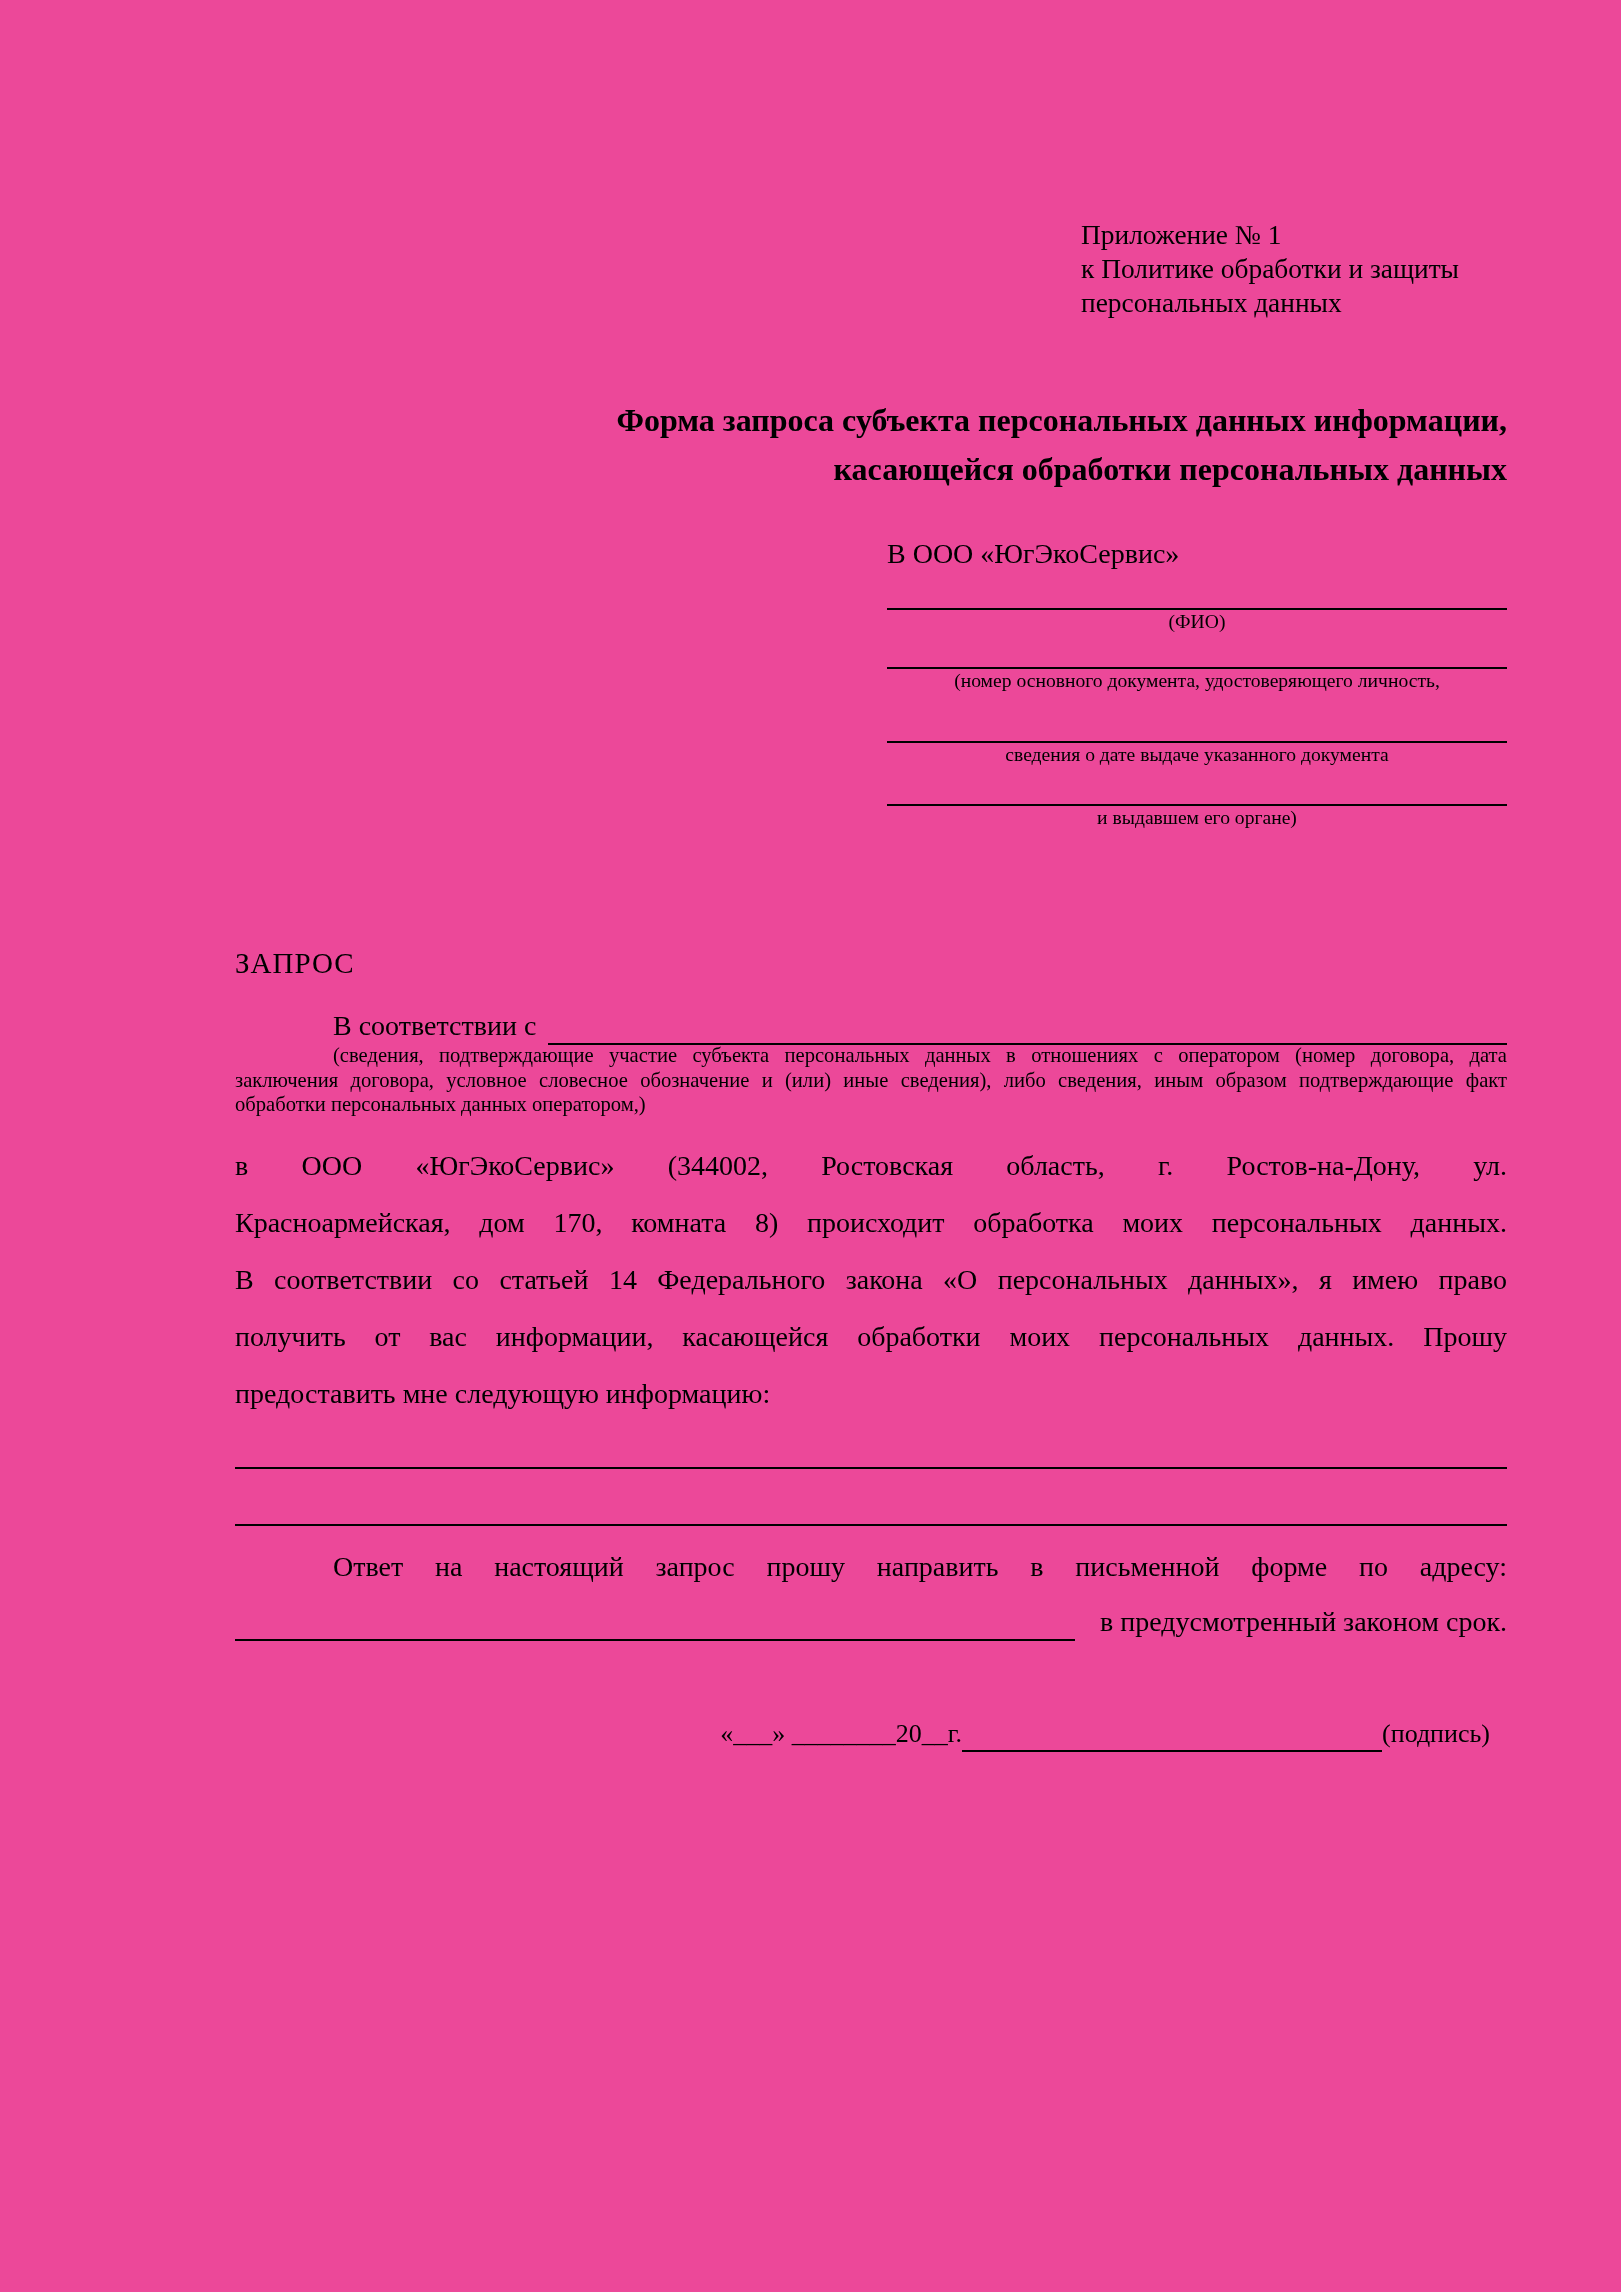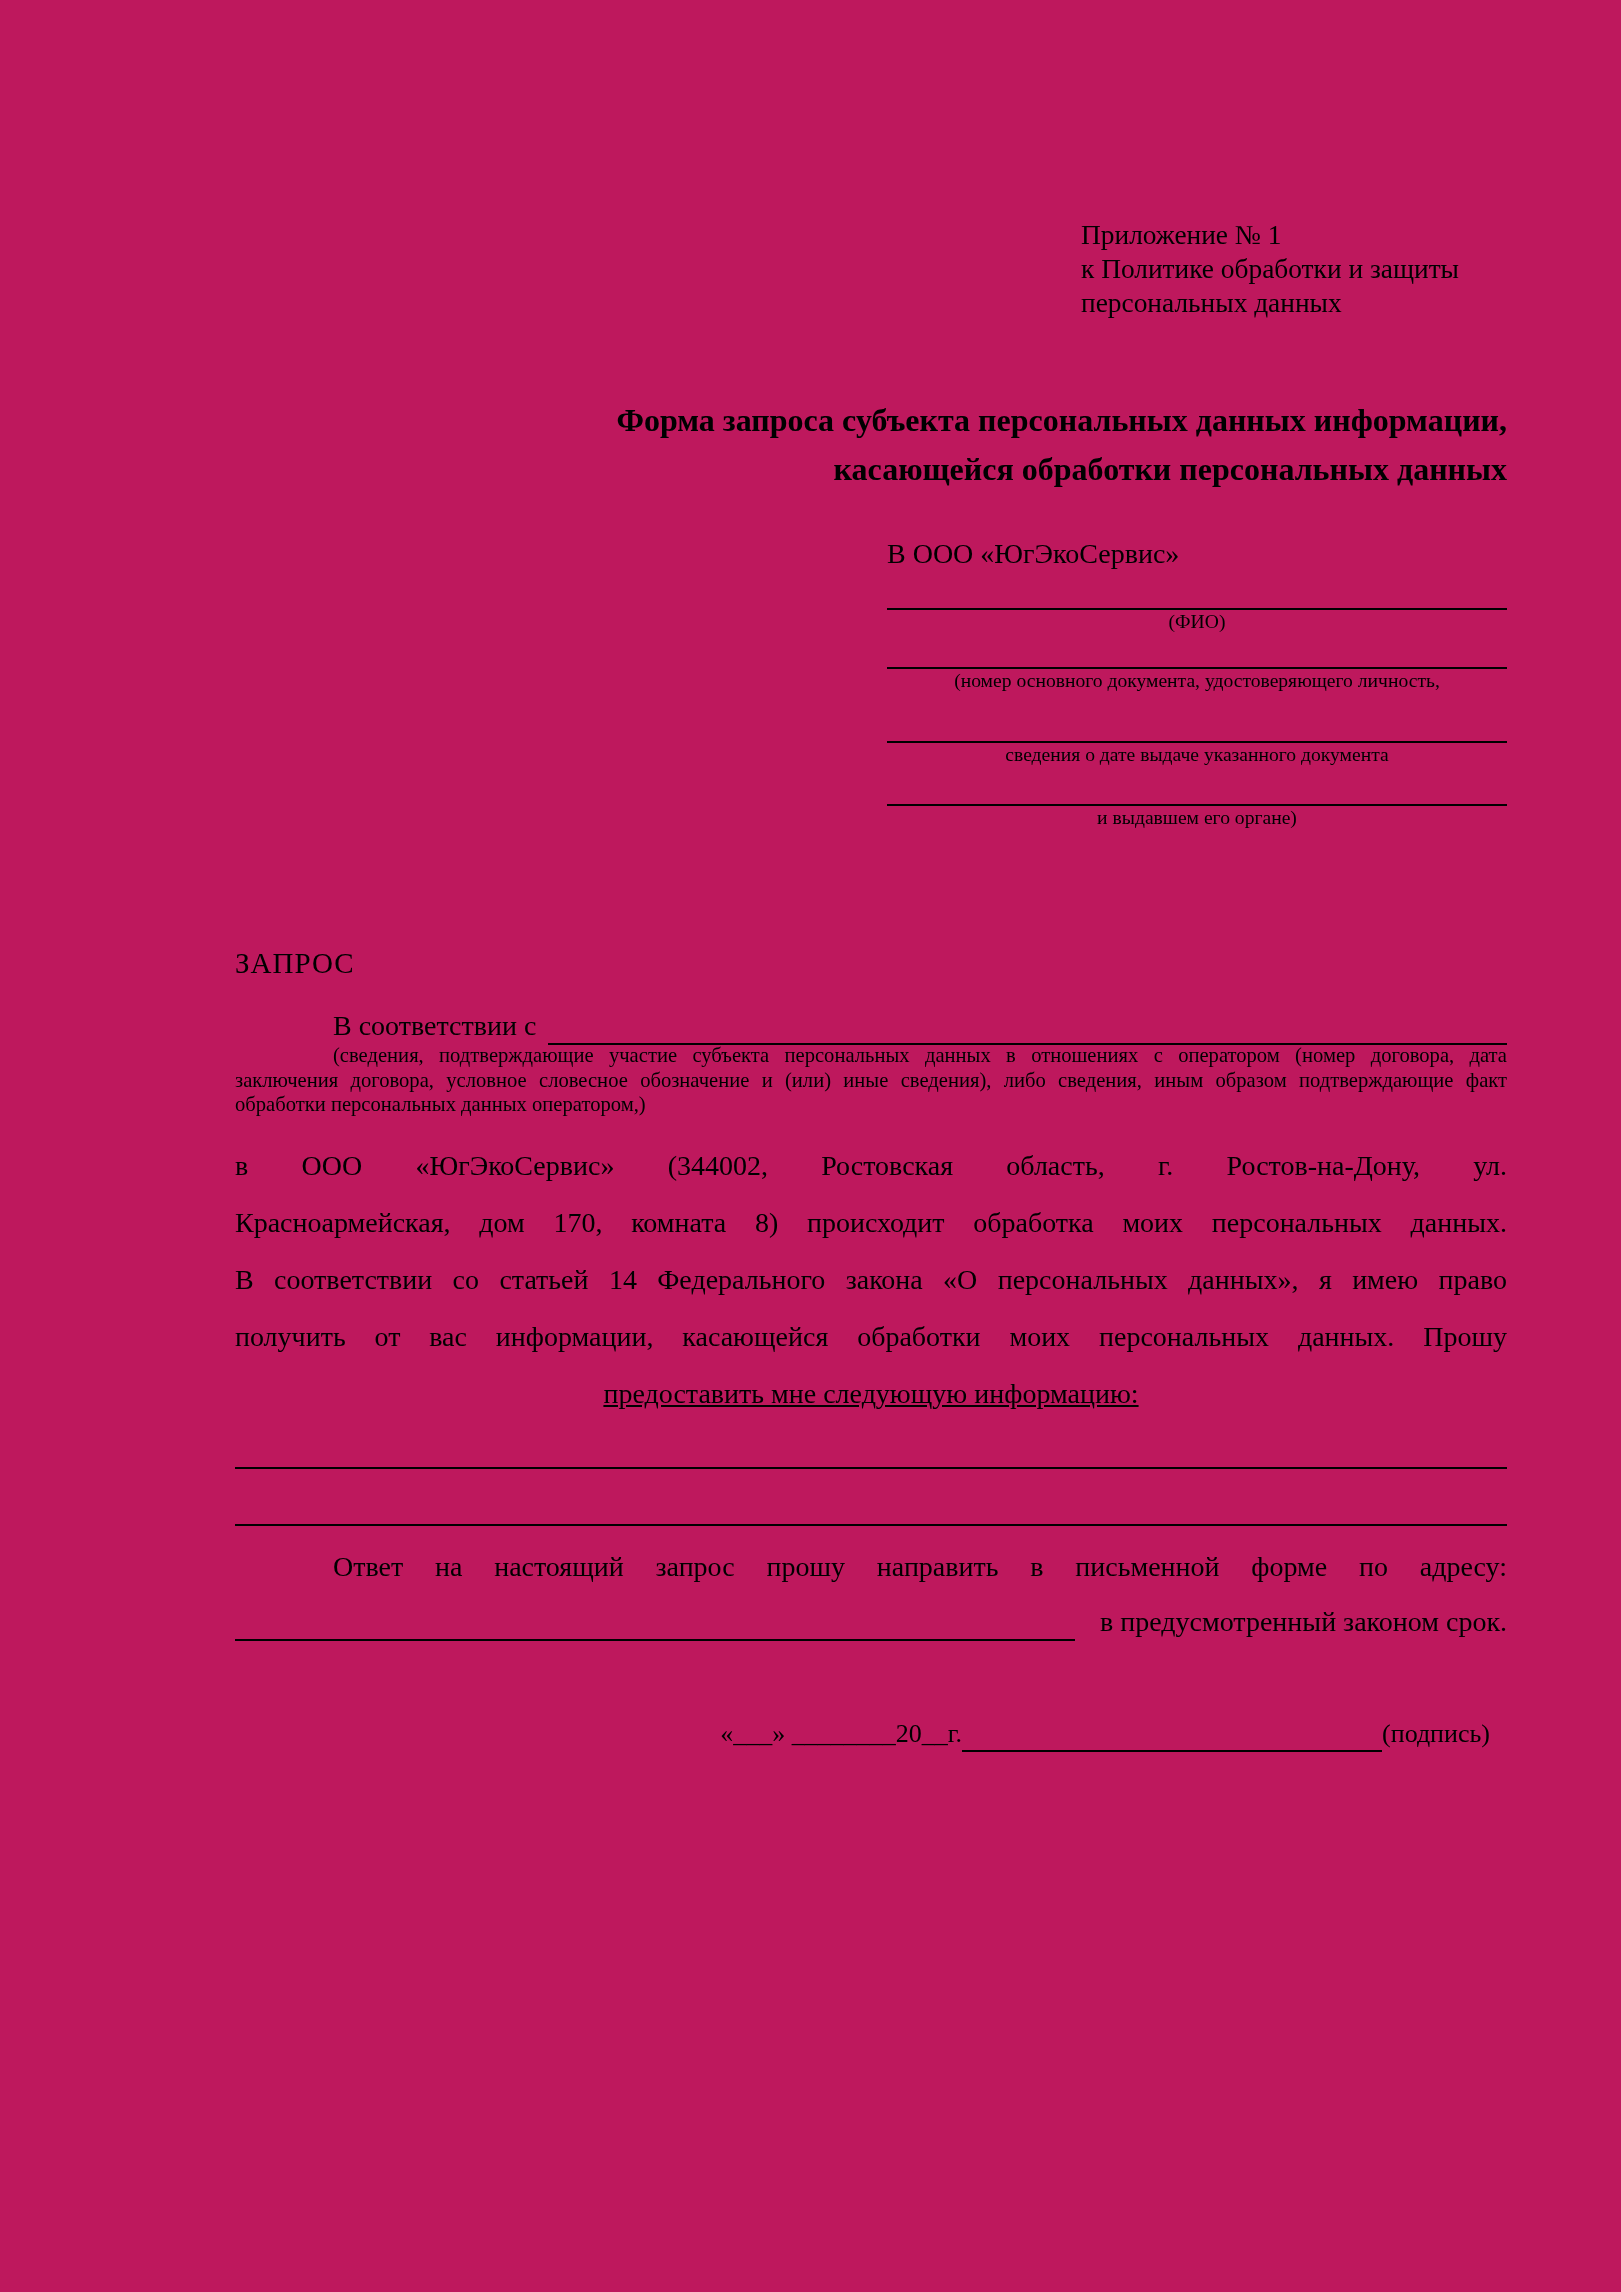--- a/index.html
+++ b/index.html
@@ -2,21 +2,21 @@
 <html><head>
 <meta charset="utf-8">
 <style>
   * { box-sizing: border-box; margin: 0; padding: 0; }
   html, body { background: #888; }
   .page {
     position: relative;
     width: 1621px;
     height: 2293px;
     margin: 0 auto;
-    background: #be185d;
+    background: #ec4899;
     color: #000000;
     font-family: "Liberation Serif", "DejaVu Serif", serif;
     overflow: hidden;
   }
   .abs { position: absolute; }
 
   
   .annex {
     left: 1081px; top: 218px; width: 451px;
     font-size: 27.4px; line-height: 34px;
@@ -67,21 +67,21 @@
   .sp-just { text-align: justify; text-align-last: justify; }
   .sp-first { margin-left: 98px; }
   .sp-last { text-align: left; }
 
   
   .body-par {
     left: 235px; top: 1137px; width: 1272px;
     font-size: 28px; line-height: 57px;
   }
   .b-just { text-align: justify; text-align-last: justify; }
-  .b-last { text-align: center; text-decoration: underline; }
+  .b-last { text-align: left; }
 
   
   .rule { left: 235px; width: 1272px; height: 0; border-top: 2.9px solid #000; }
   .rule1 { top: 1467px; }
   .rule2 { top: 1524px; }
 
   
   .resp1 {
     left: 235px; top: 1547px; width: 1272px;
     font-size: 28px; line-height: 39px;

